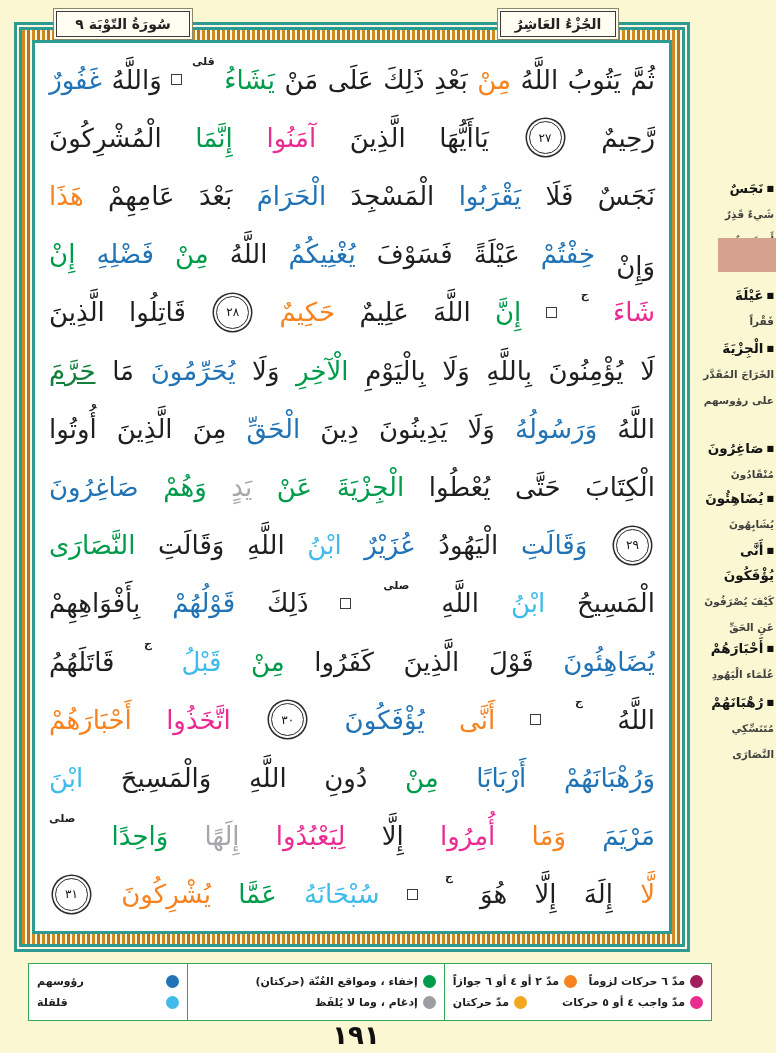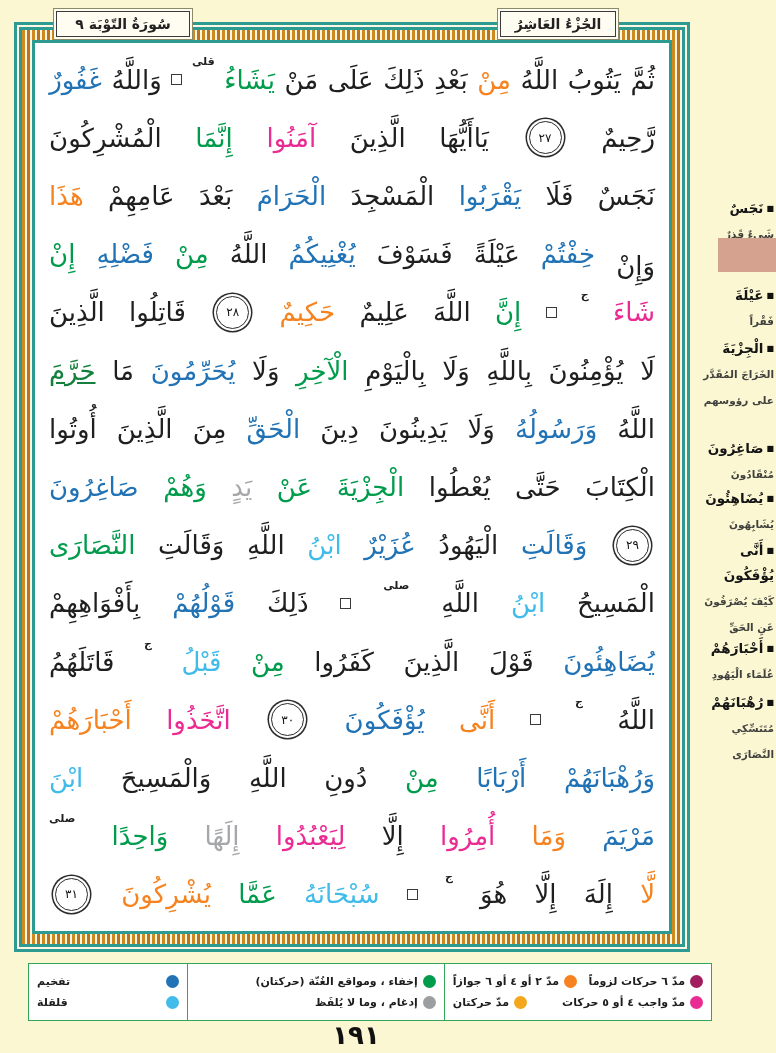--- a/index.html
+++ b/index.html
@@ -237,21 +237,21 @@
                   </div>
                 </div>
           </div>
         </div>
       </div>
     </div>
       </div>
   </div>
 
   <div id="mnotes">
-      <div class="mnote" style="top: 176px; margin-top: 20px;">
+      <div class="mnote" style="top: 176px;">
         <div class="mhead"><span class="bullet">■</span>نَجَسٌ</div>
         <div class="mdef">شَيءٌ قَذِرٌ</div>
         <div class="mdef">أَو خَبِيثٌ</div>
       </div>
       <div class="mnote" style="top: 336px;">
         <div class="mhead"><span class="bullet">■</span>الْجِزْيَةَ</div>
         <div class="mdef">الخَرَاجَ المُقَدَّر</div>
         <div class="mdef">على رؤوسهم</div>
       </div>
       <div class="mnote" style="top: 283px;">
@@ -317,21 +317,21 @@
           <span class="lentry">
             <span class="ldot" style="background: rgb(156, 158, 161);"></span>
             <span class="llab">إدغام ، وما لا يُلفَظ</span>
           </span>
         </div>
       </div>
       <div class="lsec s2">
         <div class="lrow">
           <span class="lentry">
             <span class="ldot" style="background: rgb(33, 115, 181);"></span>
-            <span class="llab">تفخيم</span>
+            <span class="llab">رؤوسهم</span>
           </span>
         </div>
         <div class="lrow">
           <span class="lentry">
             <span class="ldot" style="background: rgb(65, 187, 233);"></span>
             <span class="llab">قلقلة</span>
           </span>
         </div>
       </div>
     </div>

